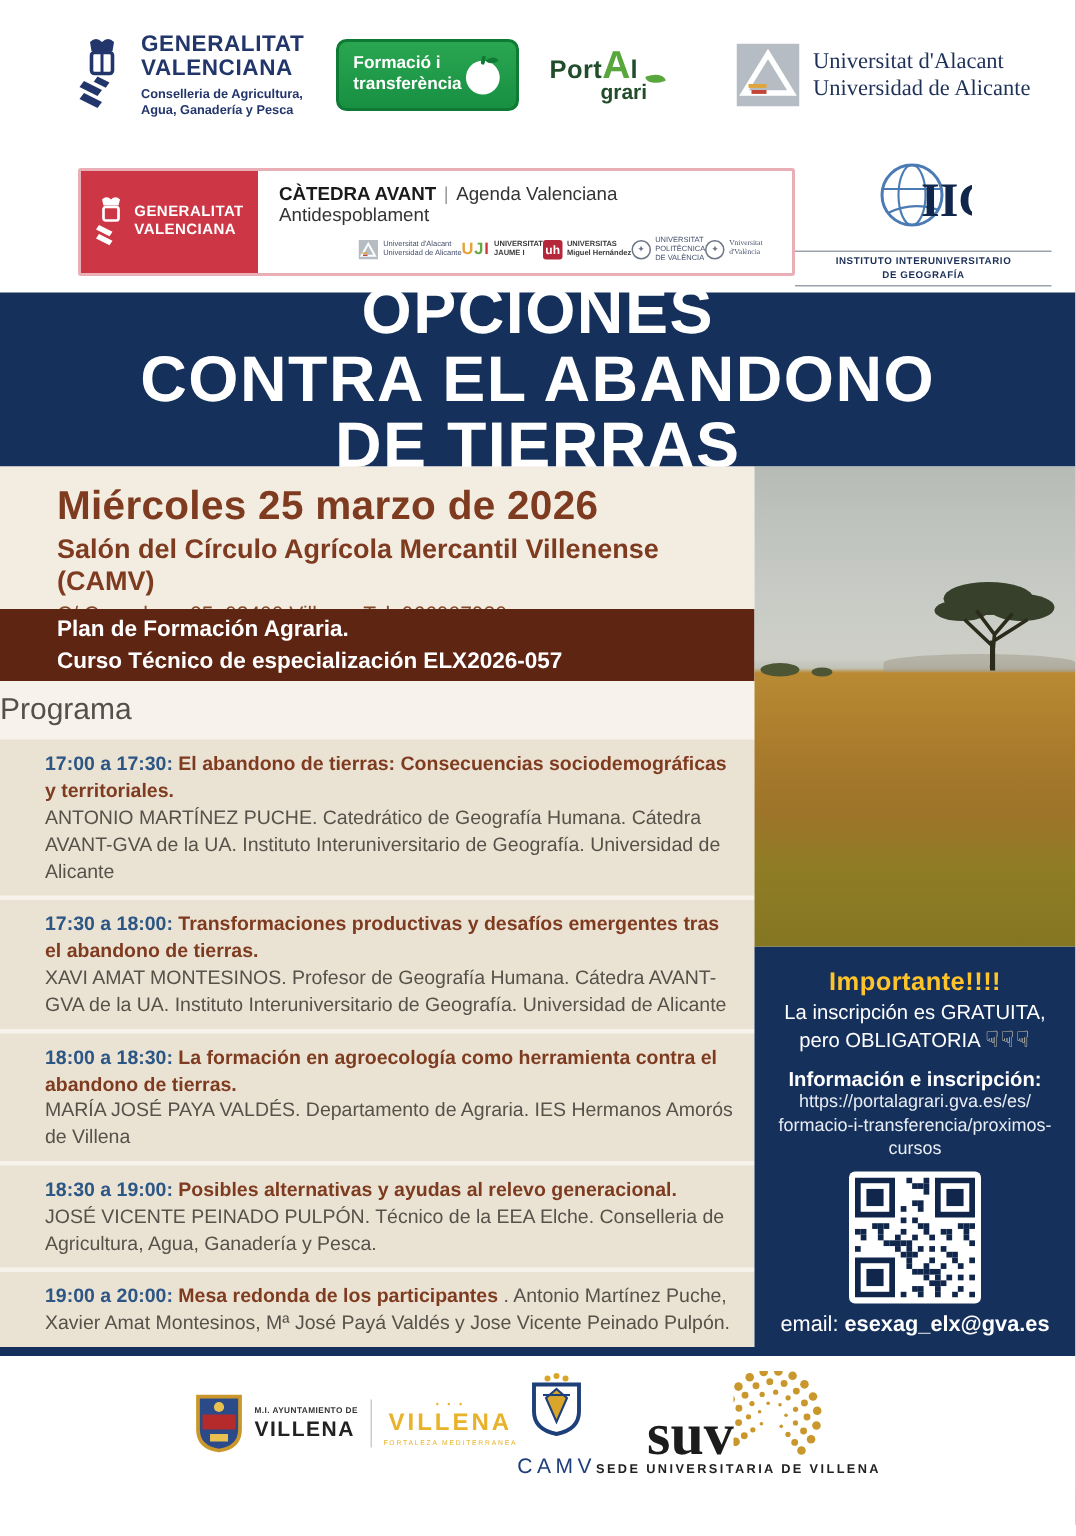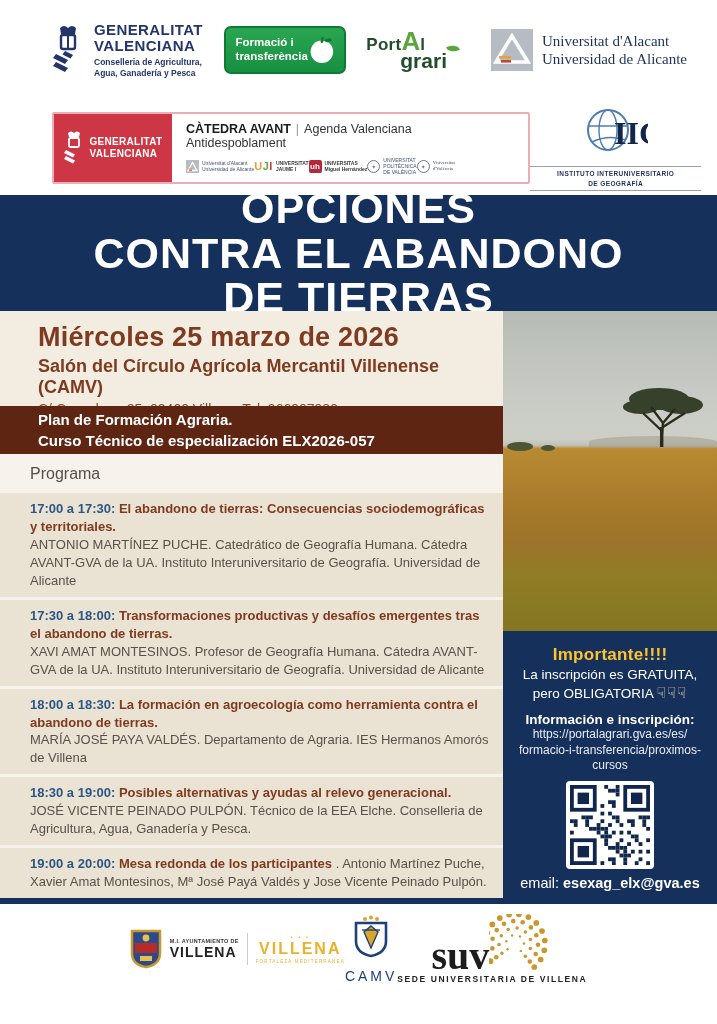--- a/index.html
+++ b/index.html
@@ -14,35 +14,35 @@
   
   .top-header{height:100px;display:flex;align-items:center;justify-content:space-between;padding:0 30px 0 52px;}
   .gva-logo{display:flex;gap:8px;align-items:center;}
   .gva-text .g1{font-size:15px;font-weight:bold;color:#23366b;letter-spacing:.4px;line-height:1.08;}
   .gva-text .dept{font-size:8.5px;font-weight:bold;color:#23366b;margin-top:3px;line-height:1.25;}
   .form-badge{width:122px;height:48px;border-radius:7px;background:linear-gradient(#2aa651,#179042);border:2px solid #0e7a34;display:flex;align-items:center;justify-content:space-between;padding:0 8px 0 10px;}
   .form-badge .txt{color:#fff;font-size:11.5px;font-weight:bold;line-height:1.2;}
   .portal-logo{color:#214d2a;font-weight:bold;line-height:.85;position:relative;width:104px;}
   .portal-logo .p1{font-size:17px;letter-spacing:.3px;}
   .portal-logo .bigA{font-size:26px;color:#59a63d;}
-  .portal-logo .p2{font-size:21px;margin-left:34px;display:inline-block;position:relative;}
+  .portal-logo .p2{font-size:14px;margin-left:34px;display:inline-block;position:relative;}
   .portal-logo .leaf{position:absolute;right:-12px;top:-7px;width:12px;height:7px;background:#59a63d;border-radius:0 90% 0 90%;transform:rotate(-20deg);}
   .ua-logo{display:flex;gap:9px;align-items:center;}
   .ua-text{font-family:"Liberation Serif",serif;color:#1d3158;font-size:15px;line-height:1.2;}
 
   
   .band2{height:95px;display:flex;align-items:center;justify-content:space-between;padding:0 16px 0 52px;}
   .catedra-box{width:482px;height:72px;border:2px solid #eaaeb6;border-radius:2px;display:flex;background:#fff;}
   .gva-red{width:118px;background:var(--red);display:flex;align-items:center;justify-content:center;gap:6px;flex:none;}
   .gva-red .t{color:#fff;font-size:10px;font-weight:bold;line-height:1.15;letter-spacing:.3px;}
   .catedra-right{flex:1;padding:8px 16px 6px 14px;display:flex;flex-direction:column;justify-content:space-between;}
   .catedra-title{font-size:12.5px;color:#333;}
   .catedra-title .b{font-weight:bold;color:#1a1a1a;}
   .catedra-title .sep{color:#999;margin:0 5px;}
-  .mini-unis{display:flex;align-items:center;justify-content:flex-start;padding-right:4px;}
+  .mini-unis{display:flex;align-items:center;justify-content:flex-end;padding-right:4px;}
   .mini-uni{display:flex;gap:3px;align-items:center;}
   .mini-uni .mtxt{font-size:5px;color:#44506b;line-height:1.25;}
   .uji-letters{font-size:11px;font-weight:bold;letter-spacing:.5px;}
   .uji-letters .u{color:#e8a13a;}.uji-letters .j{color:#63a844;}.uji-letters .i{color:#cc3a3a;}
   .umh-sq{width:13px;height:13px;background:#b5273a;color:#fff;font-size:8px;font-weight:bold;display:flex;align-items:center;justify-content:center;border-radius:2px;}
   .seal{width:13px;height:13px;border-radius:50%;border:1.5px solid #6c7686;display:flex;align-items:center;justify-content:center;color:#6c7686;font-size:6px;}
   .iig-logo{width:172px;text-align:center;}
   .iig-lines{border-top:1px solid #9aa3ad;border-bottom:1px solid #9aa3ad;padding:2px 0;margin-top:2px;}
   .iig-lines .t{font-size:6.5px;font-weight:bold;color:#1d3158;letter-spacing:.4px;line-height:1.4;}
 
@@ -55,21 +55,21 @@
   .left-col{width:503px;display:flex;flex-direction:column;}
   .right-col{width:214px;display:flex;flex-direction:column;}
 
   .date-sec{height:95px;background:var(--cream);padding:11px 10px 0 38px;}
   .date-sec .date{font-size:27px;font-weight:800;color:var(--brown);letter-spacing:.2px;}
   .date-sec .venue{font-size:18px;font-weight:bold;color:var(--brown);margin-top:3px;}
   .date-sec .addr{font-size:14px;color:#83492a;margin-top:3px;}
 
   .plan-bar{height:52px;background:var(--maroon);color:#fff;display:flex;flex-direction:column;justify-content:center;padding-left:38px;font-size:15px;font-weight:bold;line-height:1.4;}
 
-  .programa-band{height:42px;background:var(--paper);display:flex;align-items:center;padding-left:30px;font-size:16px;color:#54504a;}
+  .programa-band{height:42px;background:var(--paper);display:flex;align-items:center;font-size:20px;color:#54504a;}
 
   .program-list{flex:1;background:var(--paper);display:flex;flex-direction:column;gap:3px;}
   .program-item{background:var(--beige);padding:7px 10px 7px 30px;font-size:13px;line-height:1.38;flex:1;}
   .pi-time{font-weight:bold;color:var(--timeblue);}
   .pi-title{font-weight:bold;color:var(--brown);}
   .pi-speaker{color:var(--bodytext);}
   .pi-speaker.block{display:block;}
 
   
   .photo{height:320px;position:relative;overflow:hidden;background:linear-gradient(#b7bbb6 0%,#c9ccc6 28%,#cdcfc7 40%,#c0c2b8 42%,#b98a33 43%,#aa7c2c 58%,#9d742a 72%,#8f7d25 84%,#857623 100%);}

